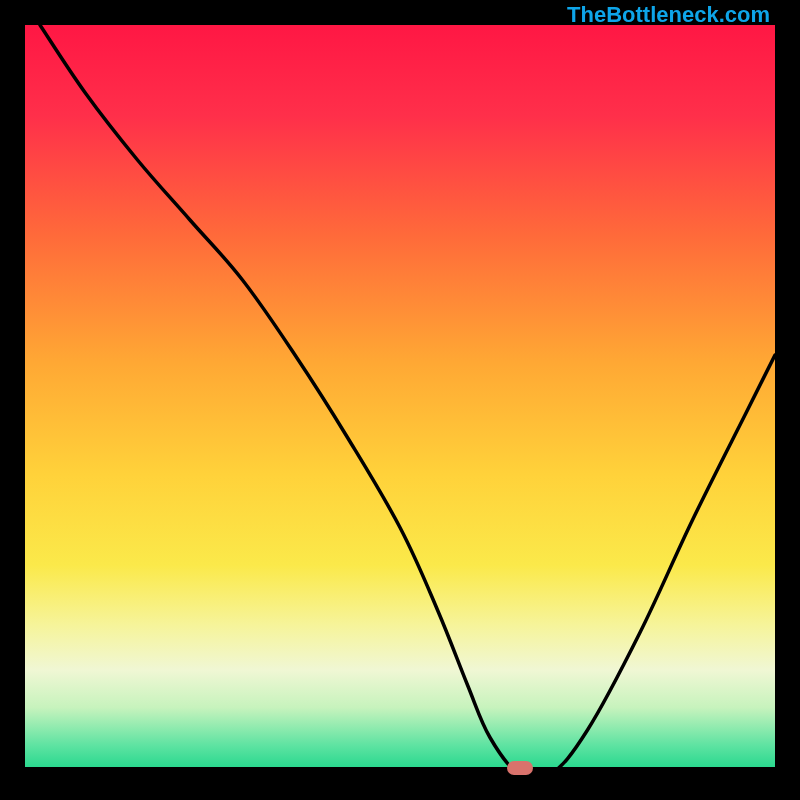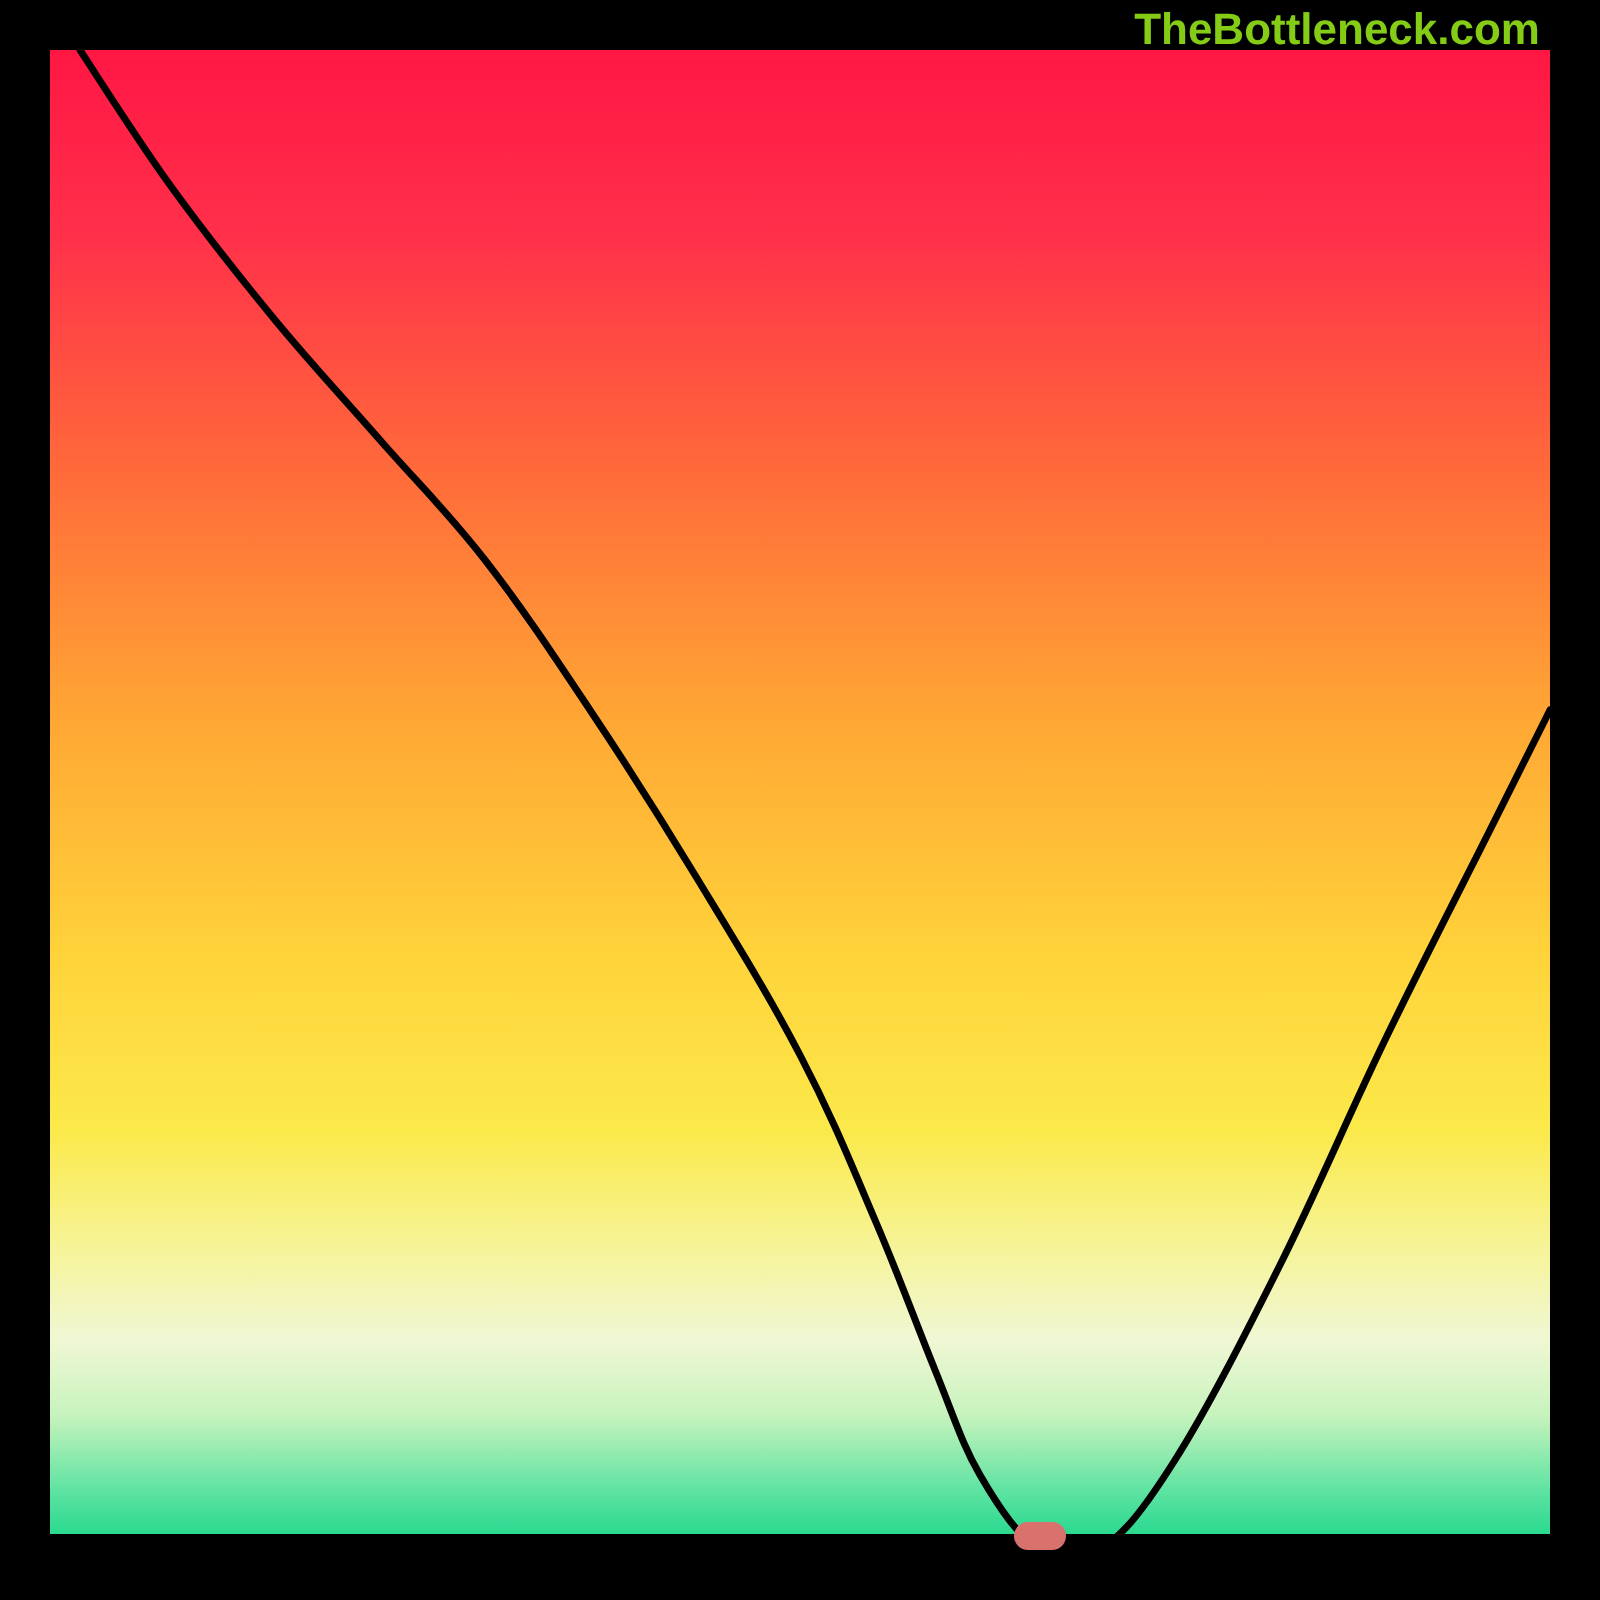--- a/index.html
+++ b/index.html
@@ -23,21 +23,21 @@
     position: absolute;
     left: 0;
     top: 0;
     width: 750px;
     height: 750px;
   }
   .watermark {
     position: absolute;
     top: 2px;
     right: 30px;
-    color: #84cc16;
+    color: #0ea5e9;
     font-size: 22px;
     font-weight: 600;
     user-select: none;
   }
   svg { display: block; }
 </style>
 </head>
 <body>
 
 <div class="frame">

